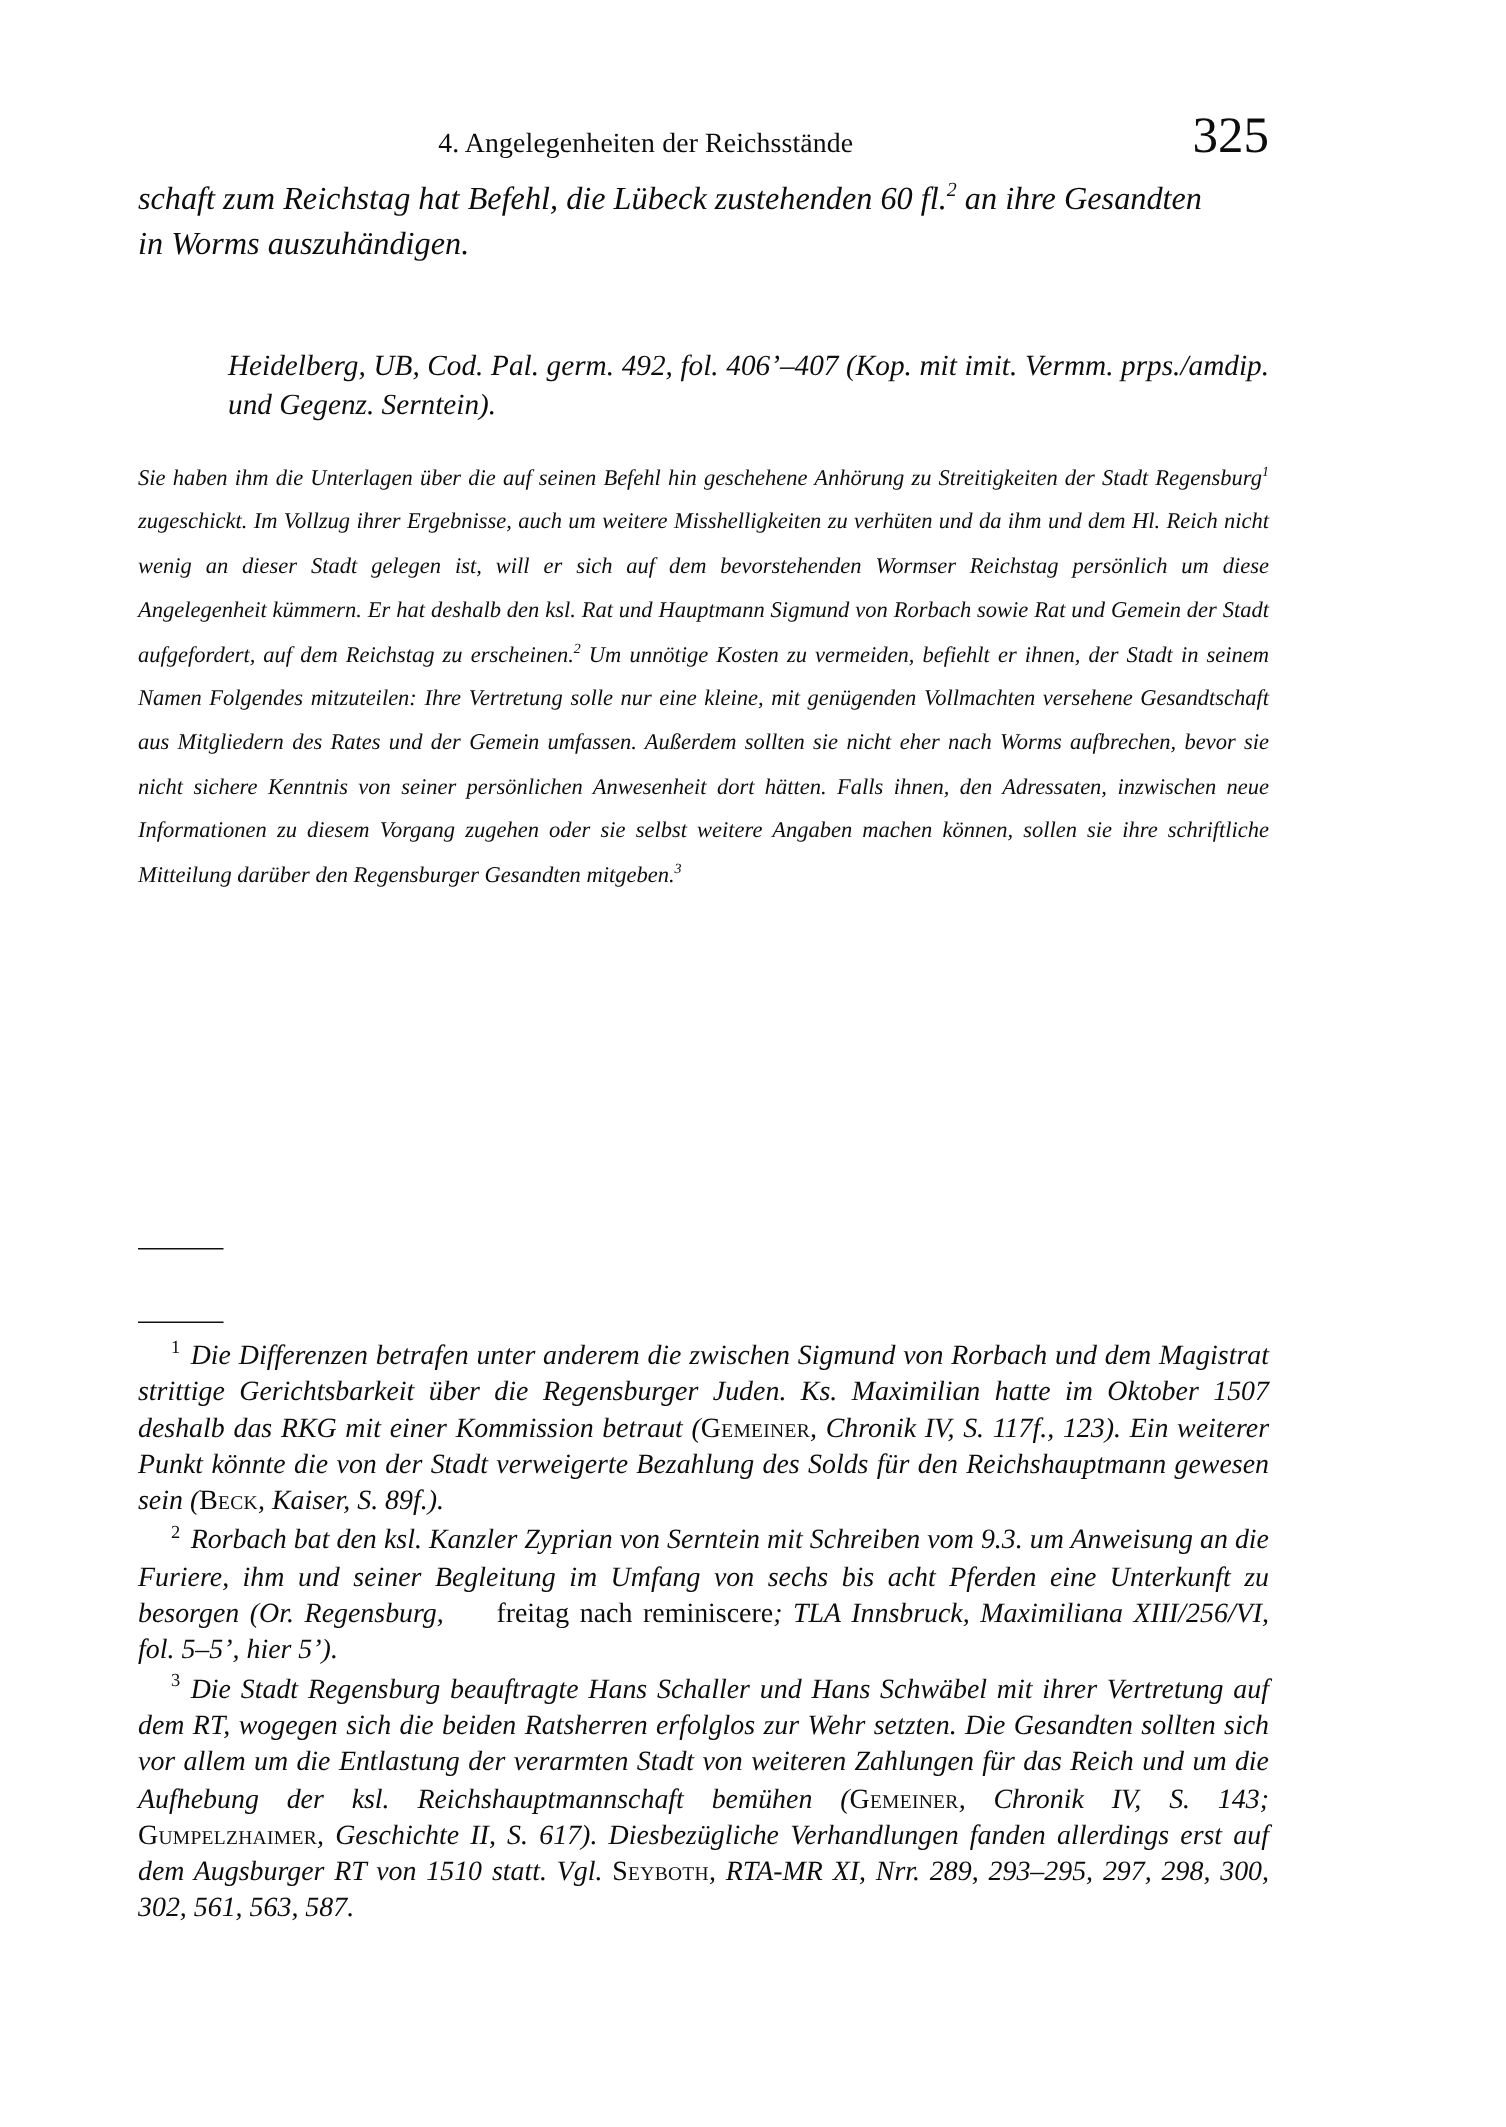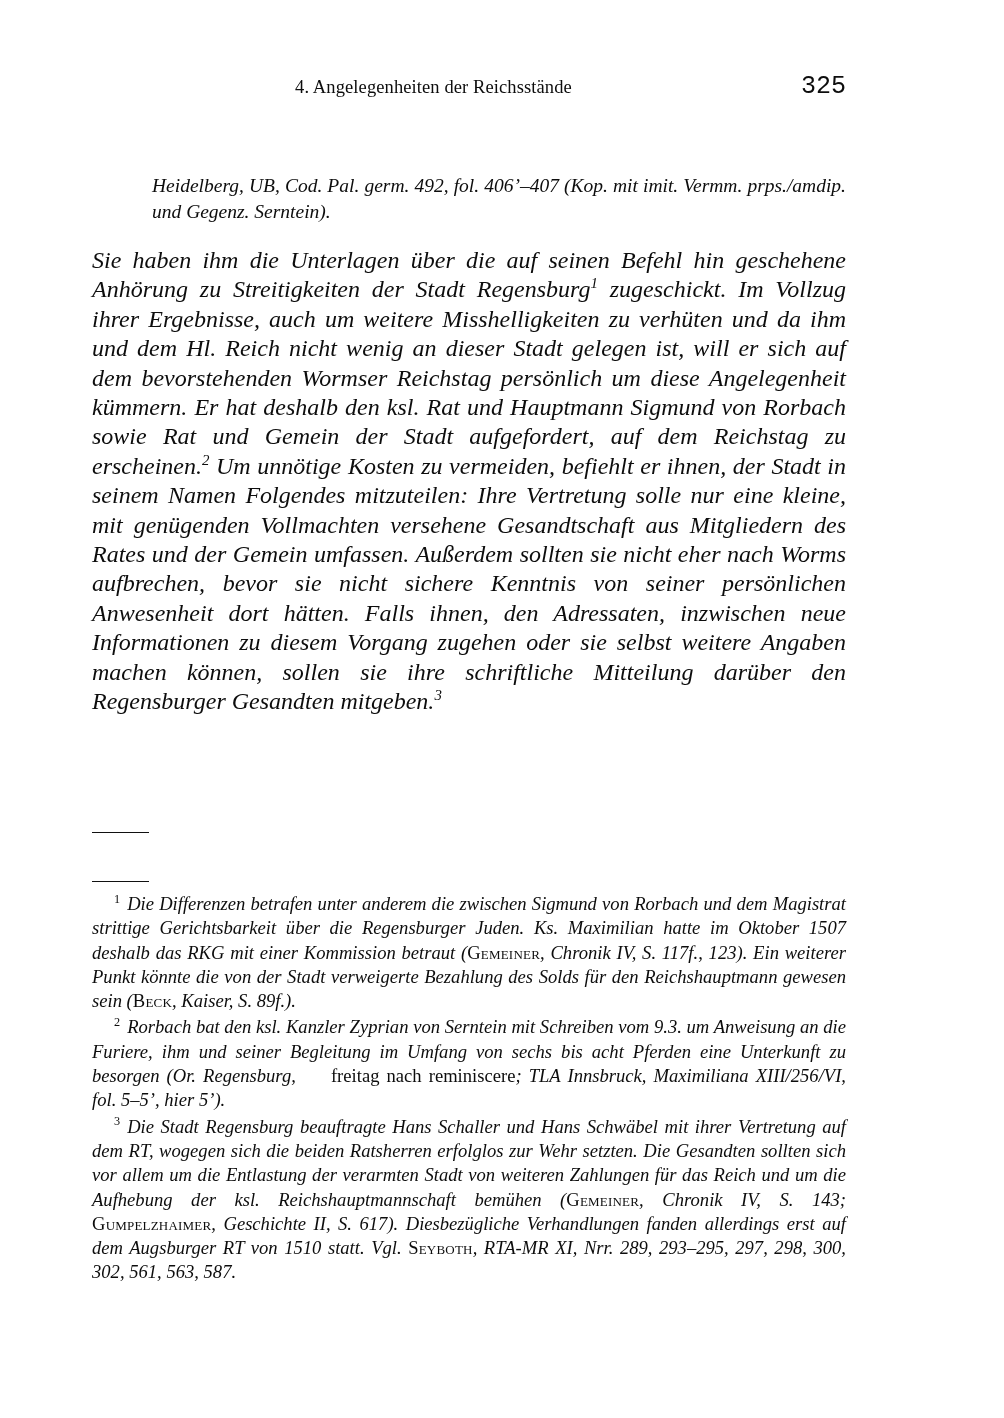--- a/index.html
+++ b/index.html
@@ -34,24 +34,23 @@
   }
   .running-head-title {
     font-size: 18.5px;
     letter-spacing: 0.1px;
     flex: 1;
     text-align: center;
     padding-right: 26px;
     white-space: nowrap;
   }
   .running-head-folio {
-    font-size: 25px;
+    font-size: 34px;
     line-height: 1;
     white-space: nowrap;
-    font-family: Liberation Mono, monospace;
   }
 
   
   .textblock {
     position: absolute;
     left: 92px;
     top: 118px;
     width: 754px;
   }
 
@@ -103,21 +102,21 @@
     font-size: 19.5px;
     line-height: 26px;
     text-align: justify;
     text-justify: inter-word;
   }
 
   
   .regest-body {
     margin-top: 21px;
     font-style: italic;
-    font-size: 24px;
+    font-size: 15px;
     line-height: 29.4px;
     text-align: justify;
     text-justify: inter-word;
     hyphens: none;
   }
 
   sup {
     font-size: 0.62em;
     vertical-align: super;
     line-height: 0;
@@ -171,20 +170,24 @@
 
 <div class="page">
 
   <div class="running-head">
     <div class="running-head-title">4. Angelegenheiten der Reichsstände</div>
     <div class="running-head-folio">325</div>
   </div>
 
   <div class="textblock">
 
+    <p class="lead-para">
+      <span>schaft zum Reichstag hat Befehl, die Lübeck zustehenden 60 fl.</span><sup>2</sup><span> an ihre Gesandten</span>
+      <span class="last-line">in Worms auszuhändigen.</span>
+    </p>
 
 
     <div class="regest">
 
       <div class="regest-source">Heidelberg, UB, Cod. Pal. germ. 492, fol. 406’–407 (Kop. mit imit. Vermm. prps./amdip. und Gegenz. Serntein).</div>
 
       <div class="regest-body">
         <span>Sie haben ihm die Unterlagen über die auf seinen Befehl hin geschehene Anhörung zu Streitigkeiten der Stadt Regensburg</span><sup>1</sup><span> zugeschickt. Im Vollzug ihrer Ergebnisse, auch um weitere Misshelligkeiten zu verhüten und da ihm und dem Hl. Reich nicht wenig an dieser Stadt gelegen ist, will er sich auf dem bevorstehenden Wormser Reichstag persönlich um diese Angelegenheit kümmern. Er hat deshalb den ksl. Rat und Hauptmann Sigmund von Rorbach sowie Rat und Gemein der Stadt aufgefordert, auf dem Reichstag zu erscheinen.</span><sup>2</sup><span> Um unnötige Kosten zu vermeiden, befiehlt er ihnen, der Stadt in seinem Namen Folgendes mitzuteilen: Ihre Vertretung solle nur eine kleine, mit genügenden Vollmachten versehene Gesandtschaft aus Mitgliedern des Rates und der Gemein umfassen. Außerdem sollten sie nicht eher nach Worms aufbrechen, bevor sie nicht sichere Kenntnis von seiner persönlichen Anwesenheit dort hätten. Falls ihnen, den Adressaten, inzwischen neue Informationen zu diesem Vorgang zugehen oder sie selbst weitere Angaben machen können, sollen sie ihre schriftliche Mitteilung darüber den Regensburger Gesandten mitgeben.</span><sup>3</sup>
       </div>
     </div>

